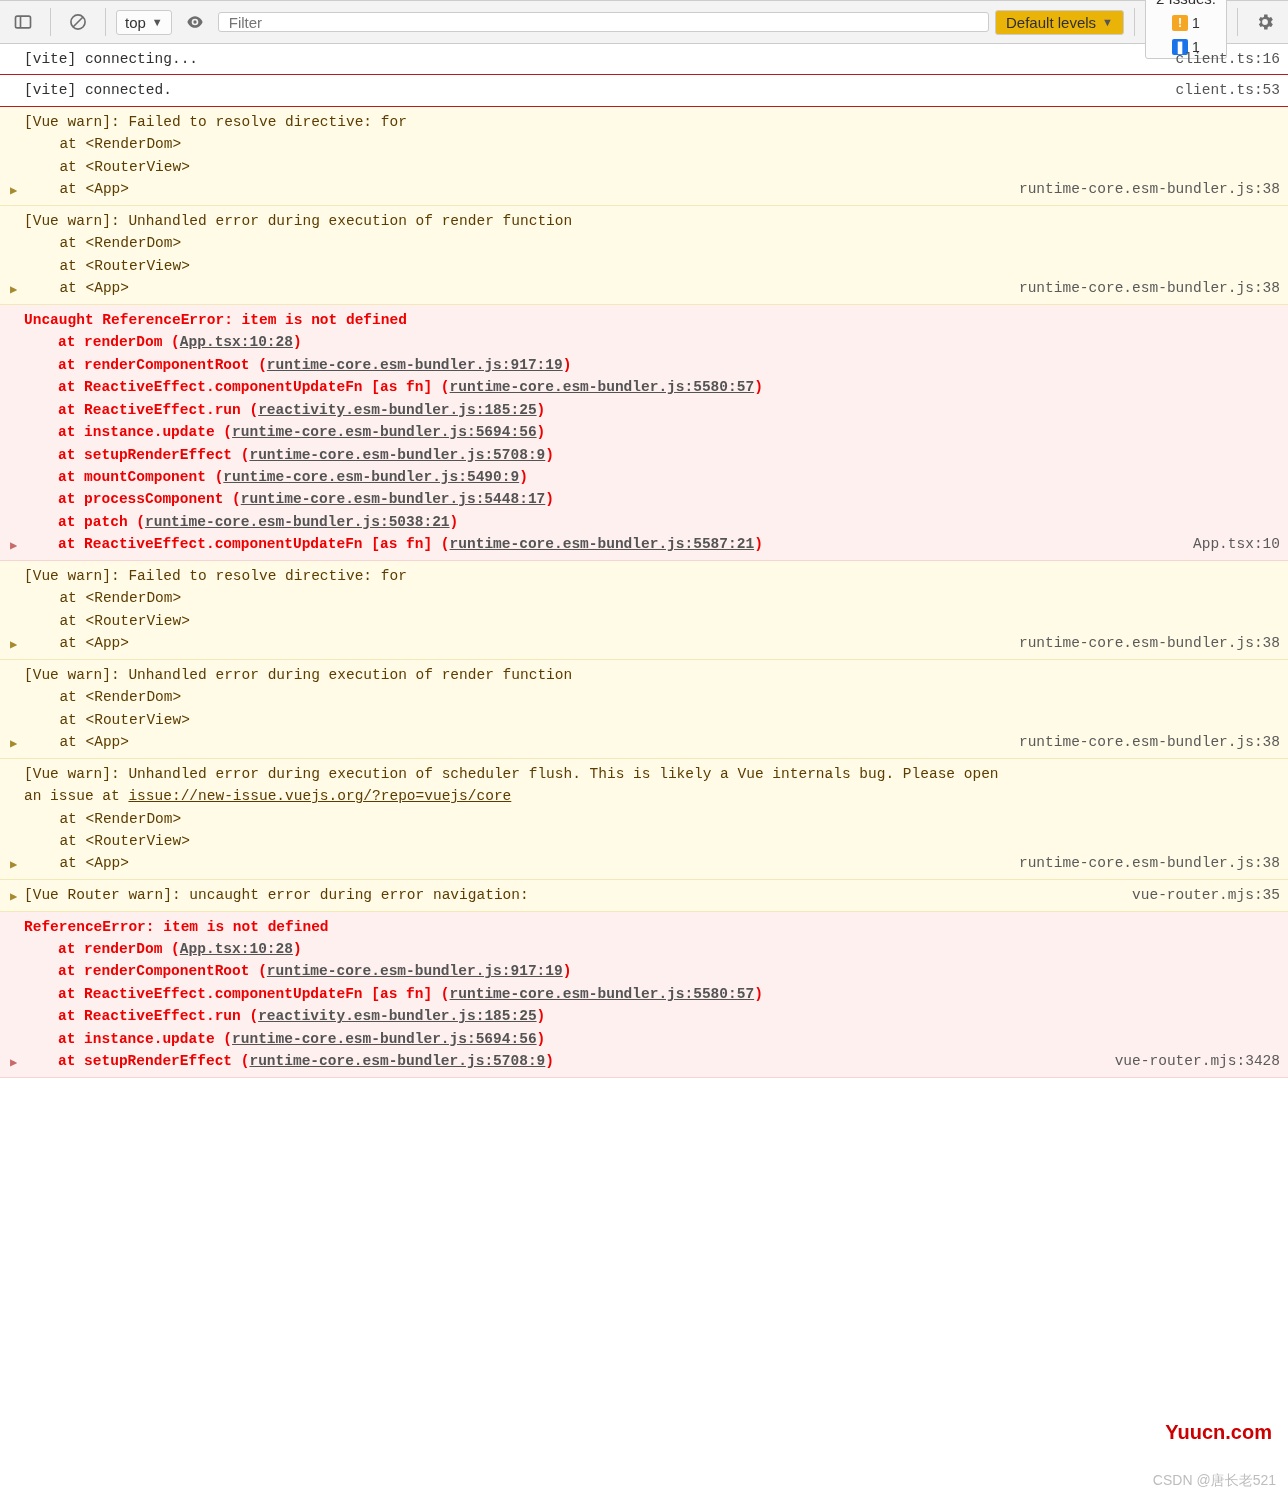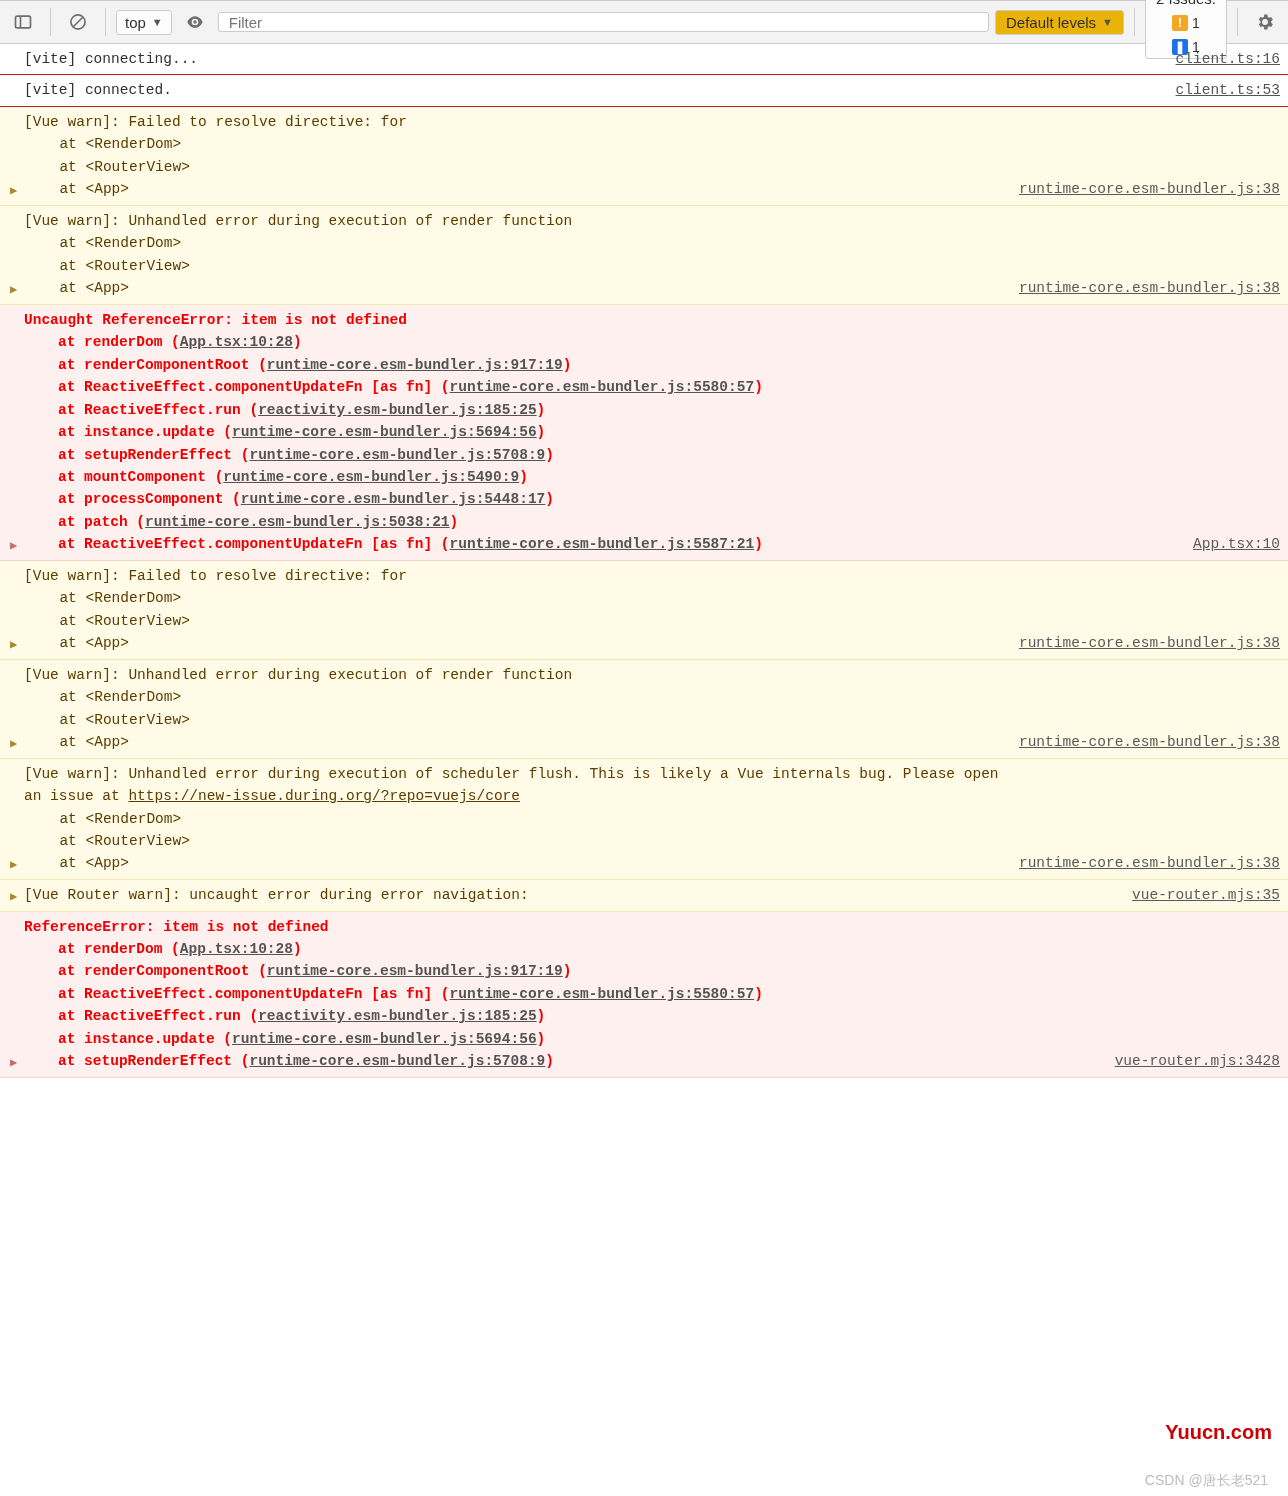--- a/index.html
+++ b/index.html
@@ -74,34 +74,34 @@
   }
   .row.warn .arrow { color:#a58a30; }
   .row.error .arrow { color:#c96a6a; }
   .msg {
     flex: 1;
     white-space: pre-wrap;
     word-break: break-word;
   }
   .src {
     flex: 0 0 auto; margin-left: 12px;
-    text-decoration: underline; color:#5a5a5a; cursor:pointer;
+    color:#5a5a5a; cursor:pointer;
     white-space: nowrap;
   }
   .row.log .src { color:#545454;}
   .lnk { text-decoration: underline; cursor:pointer; }
   .row.warn .lnk { color:#5c3c00;}
   .row.error .lnk { color:#545454;}
   .stack-line { padding-left: 34px; }
   .stack-sub  { padding-left: 18px; }
   .watermark1 {
     position: fixed; right: 16px; bottom: 52px; color:#c00; font-family: sans-serif; font-size:20px; font-weight:600;
   }
   .watermark2 {
-    position: fixed; right: 20px; bottom: 6px; color:#bdbdbd; font-family: sans-serif; font-size:14px;
+    position: fixed; right: 12px; bottom: 6px; color:#bdbdbd; font-family: sans-serif; font-size:14px;
   }
 </style>
 </head>
 <body>
 
 <div class="toolbar">
   <span class="tb-btn">
     <svg viewBox="0 0 24 24" fill="none" stroke="currentColor" stroke-width="2">
         <rect x="3" y="5" width="18" height="14" rx="2"></rect>
         <line x1="9" y1="5" x2="9" y2="19"></line>
@@ -189,21 +189,21 @@
     </div>
     <div class="row warn">
       <span class="dot"></span>
       <span class="arrow">▶</span>
       <div class="msg"><span>[Vue warn]: Unhandled error during execution of render function </span><div class="stack-sub">  at &lt;RenderDom&gt;</div><div class="stack-sub">  at &lt;RouterView&gt;</div><div class="stack-sub">  at &lt;App&gt;</div></div>
       <span class="src">runtime-core.esm-bundler.js:38</span>
     </div>
     <div class="row warn">
       <span class="dot"></span>
       <span class="arrow">▶</span>
-      <div class="msg"><span>[Vue warn]: Unhandled error during execution of scheduler flush. This is likely a Vue internals bug. Please open an issue at <span class="lnk">https://new-issue.during.org/?repo=vuejs/core</span> </span><div class="stack-sub">  at &lt;RenderDom&gt;</div><div class="stack-sub">  at &lt;RouterView&gt;</div><div class="stack-sub">  at &lt;App&gt;</div></div>
+      <div class="msg"><span>[Vue warn]: Unhandled error during execution of scheduler flush. This is likely a Vue internals bug. Please open an issue at <span class="lnk">issue://new-issue.vuejs.org/?repo=vuejs/core</span> </span><div class="stack-sub">  at &lt;RenderDom&gt;</div><div class="stack-sub">  at &lt;RouterView&gt;</div><div class="stack-sub">  at &lt;App&gt;</div></div>
       <span class="src">runtime-core.esm-bundler.js:38</span>
     </div>
     <div class="row warn">
       <span class="dot"></span>
       <span class="arrow">▶</span>
       <div class="msg"><span>[Vue Router warn]: uncaught error during error navigation:</span></div>
       <span class="src">vue-router.mjs:35</span>
     </div>
     <div class="row error">
       <span class="dot"></span>

